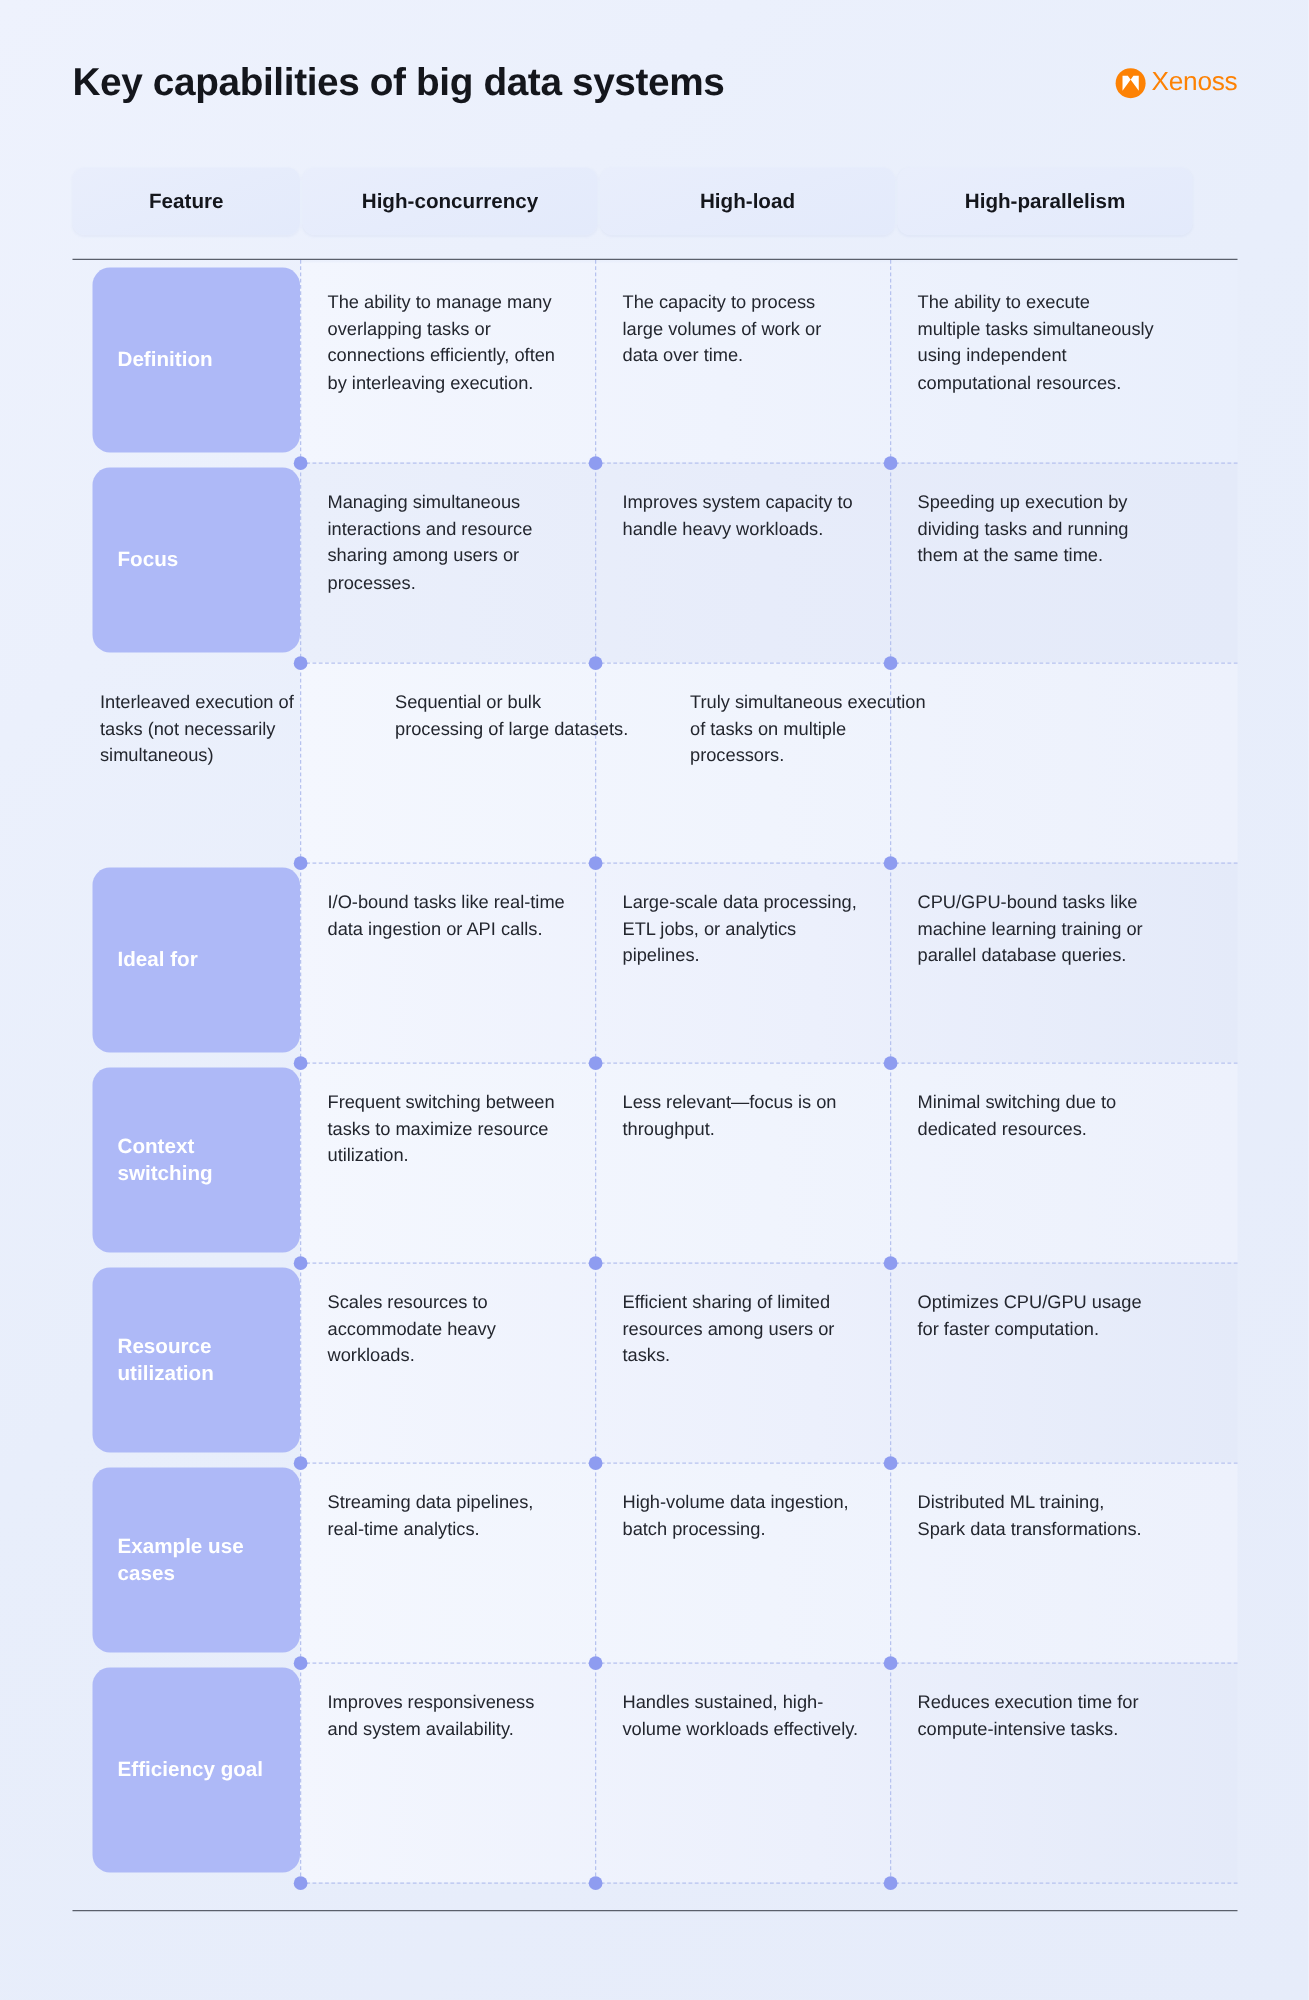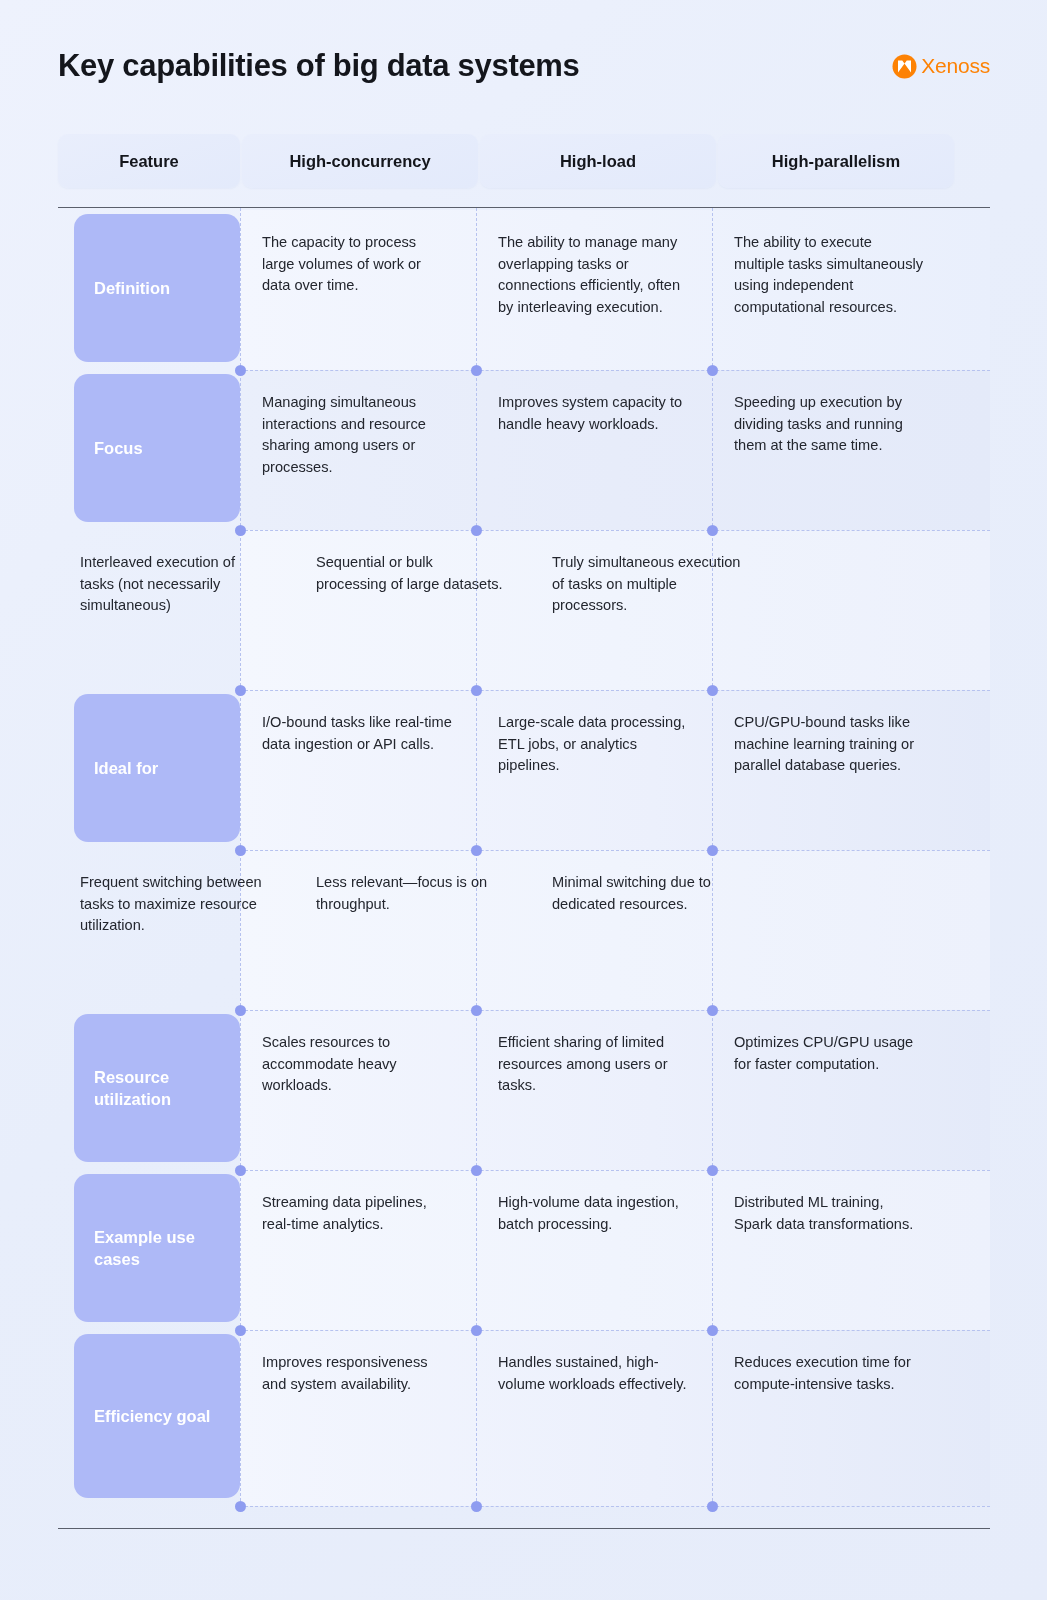--- a/index.html
+++ b/index.html
@@ -243,26 +243,26 @@
     <div class="vline v3"></div>
 
     <div class="row">
       <div class="row-bg tint-a"></div>
       <div class="feature-cell">
         <div class="feature-box">
           <span>Definition</span>
         </div>
       </div>
       <div class="data-cell">
+        <p>The ability to manage many overlapping tasks or connections efficiently, often by interleaving execution.</p>
+      </div>
+      <div class="data-cell">
         <p>The capacity to process large volumes of work or data over time.</p>
       </div>
       <div class="data-cell">
-        <p>The ability to manage many overlapping tasks or connections efficiently, often by interleaving execution.</p>
-      </div>
-      <div class="data-cell">
         <p>The ability to execute multiple tasks simultaneously using independent computational resources.</p>
       </div>
     </div>
 
     <div class="row">
       <div class="row-bg tint-b"></div>
       <div class="feature-cell">
         <div class="feature-box">
           <span>Focus</span>
         </div>
@@ -304,20 +304,25 @@
       <div class="data-cell">
         <p>Large-scale data processing, ETL jobs, or analytics pipelines.</p>
       </div>
       <div class="data-cell">
         <p>CPU/GPU-bound tasks like machine learning training or parallel database queries.</p>
       </div>
     </div>
 
     <div class="row">
       <div class="row-bg tint-c"></div>
+      <div class="feature-cell">
+        <div class="feature-box">
+          <span>Context switching</span>
+        </div>
+      </div>
       <div class="data-cell">
         <p>Frequent switching between tasks to maximize resource utilization.</p>
       </div>
       <div class="data-cell">
         <p>Less relevant—focus is on throughput.</p>
       </div>
       <div class="data-cell">
         <p>Minimal switching due to dedicated resources.</p>
       </div>
     </div>

